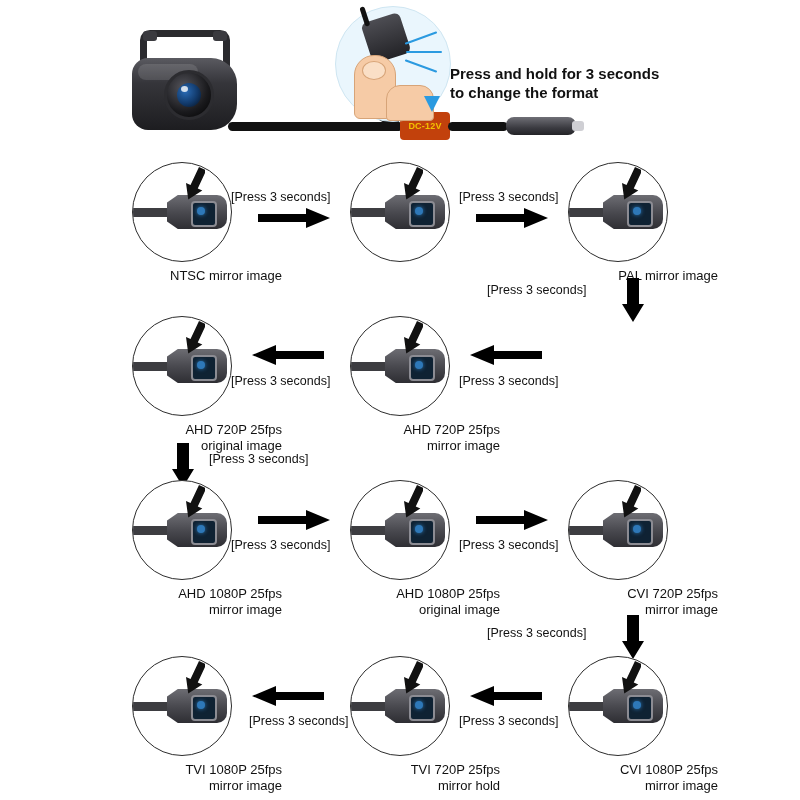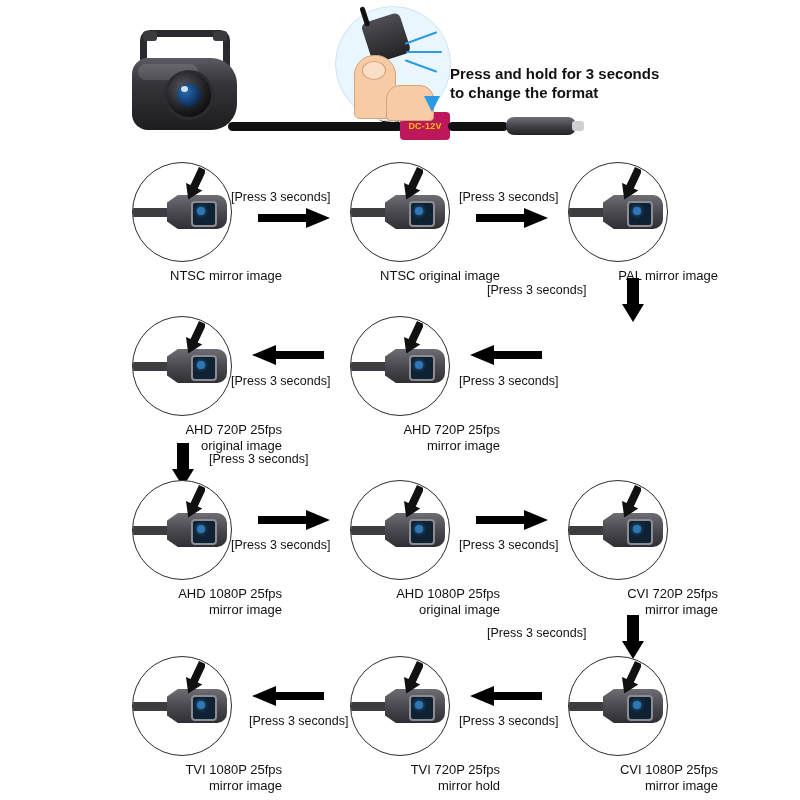--- a/index.html
+++ b/index.html
@@ -101,21 +101,21 @@
     position: absolute;
     left: 448px; top: 122px;
     width: 60px; height: 9px;
     background: #111;
     border-radius: 5px;
   }
   .dc-box {
     position: absolute;
     left: 400px; top: 112px;
     width: 50px; height: 28px;
-    background: #be185d;
+    background: #c2410c;
     border-radius: 4px;
     display: flex;
     align-items: center;
     justify-content: center;
   }
   .dc-label {
     color: #f2c200;
     font-size: 9px;
     font-weight: bold;
     letter-spacing: .2px;
@@ -356,21 +356,20 @@
     <div class="node-circle">
       <div class="nc-cable"></div>
         <div class="nc-body"></div>
         <div class="nc-btn"></div>
       <div class="nc-press-arrow">
         <svg width="20" height="40" viewBox="0 0 20 40">
             <path d="M14 2 L14 22 L19 22 L10 36 L1 22 L6 22 L6 2 Z" fill="#111" transform="rotate(25 10 20)"></path>
           </svg>
       </div>
     </div>
-    <div class="node-label">NTSC original image</div>
   </div>
 
   <div class="node" style="left:518px; top:162px;">
     <div class="node-circle">
       <div class="nc-cable"></div>
         <div class="nc-body"></div>
         <div class="nc-btn"></div>
       <div class="nc-press-arrow">
         <svg width="20" height="40" viewBox="0 0 20 40">
             <path d="M14 2 L14 22 L19 22 L10 36 L1 22 L6 22 L6 2 Z" fill="#111" transform="rotate(25 10 20)"></path>

